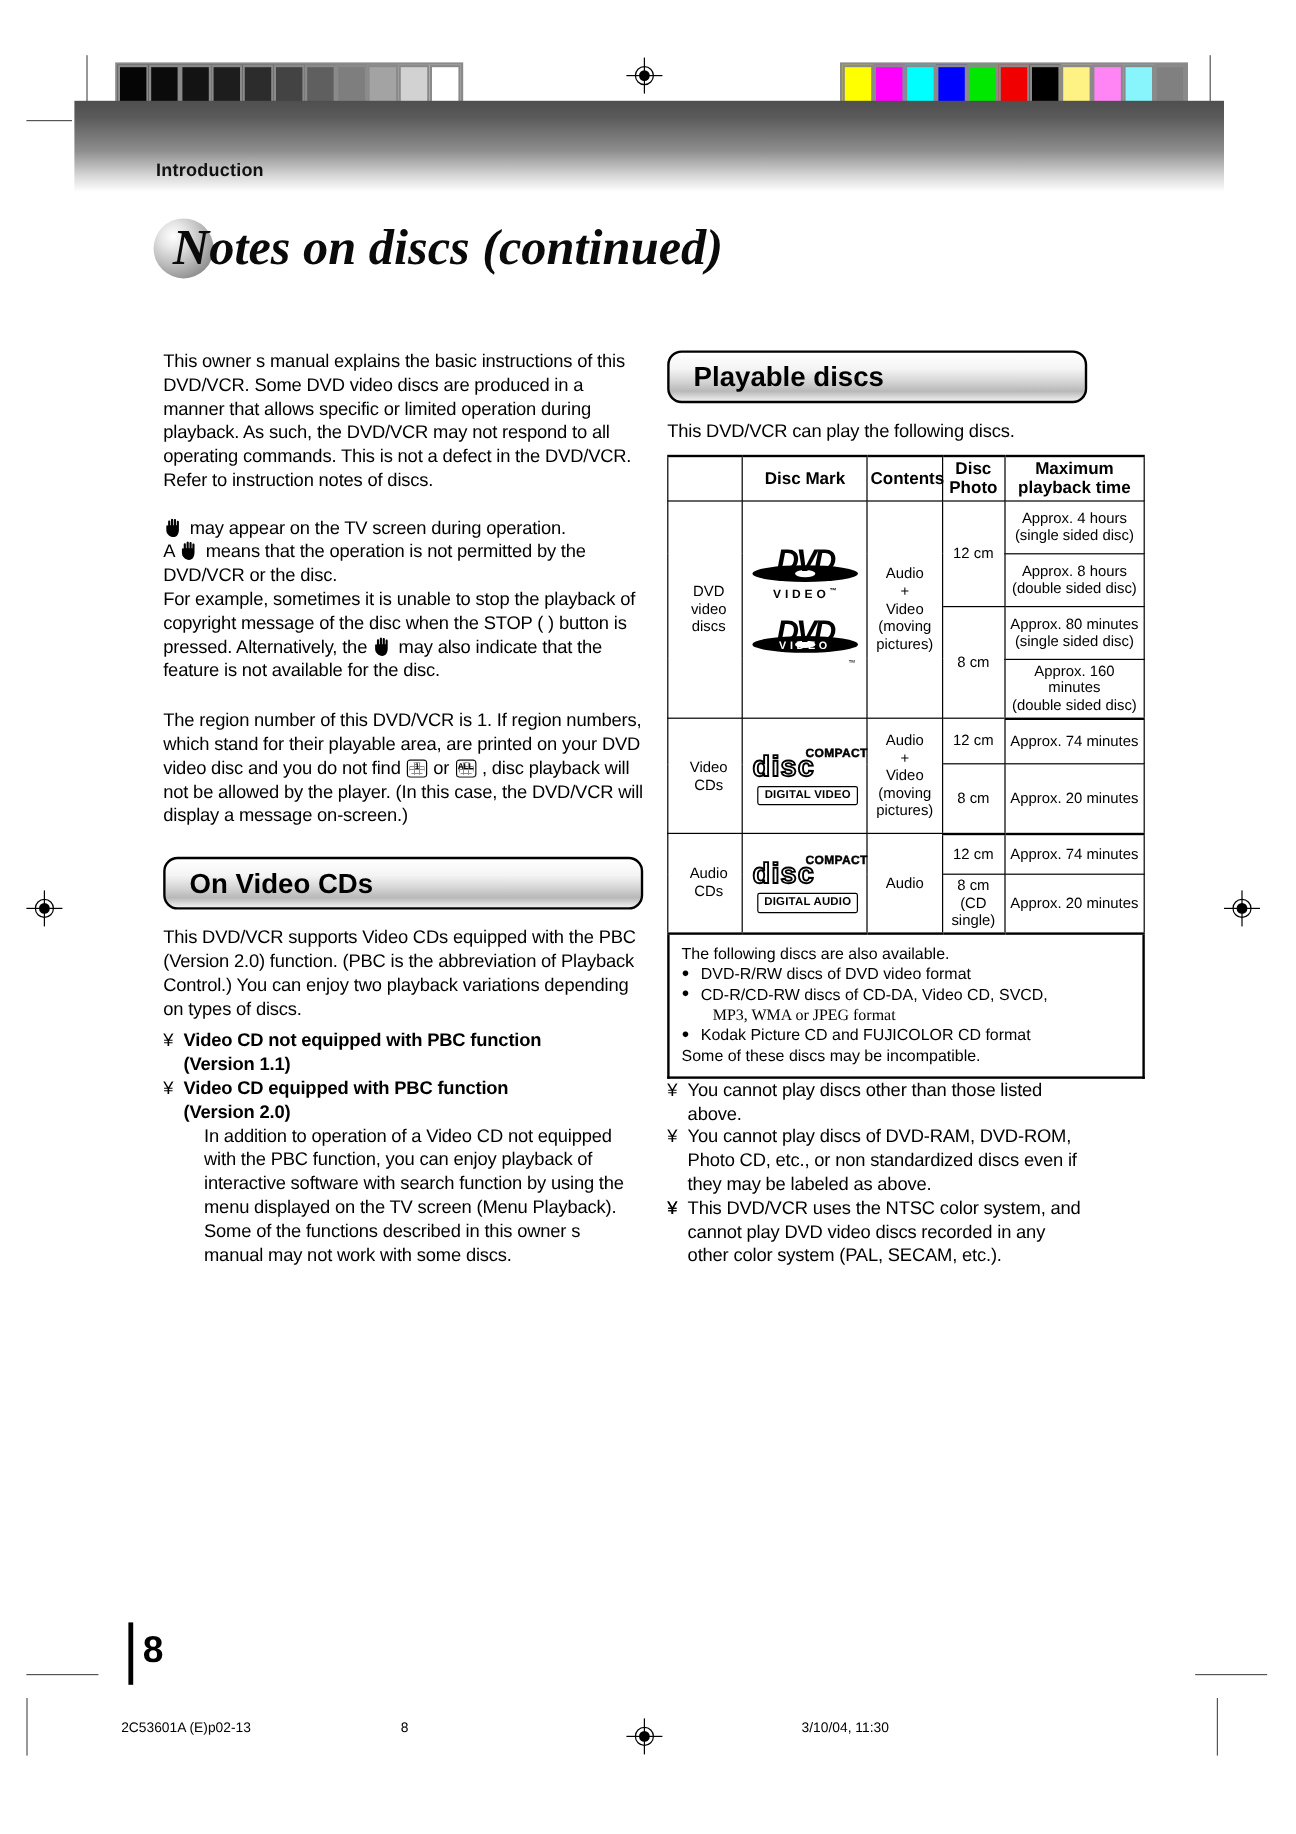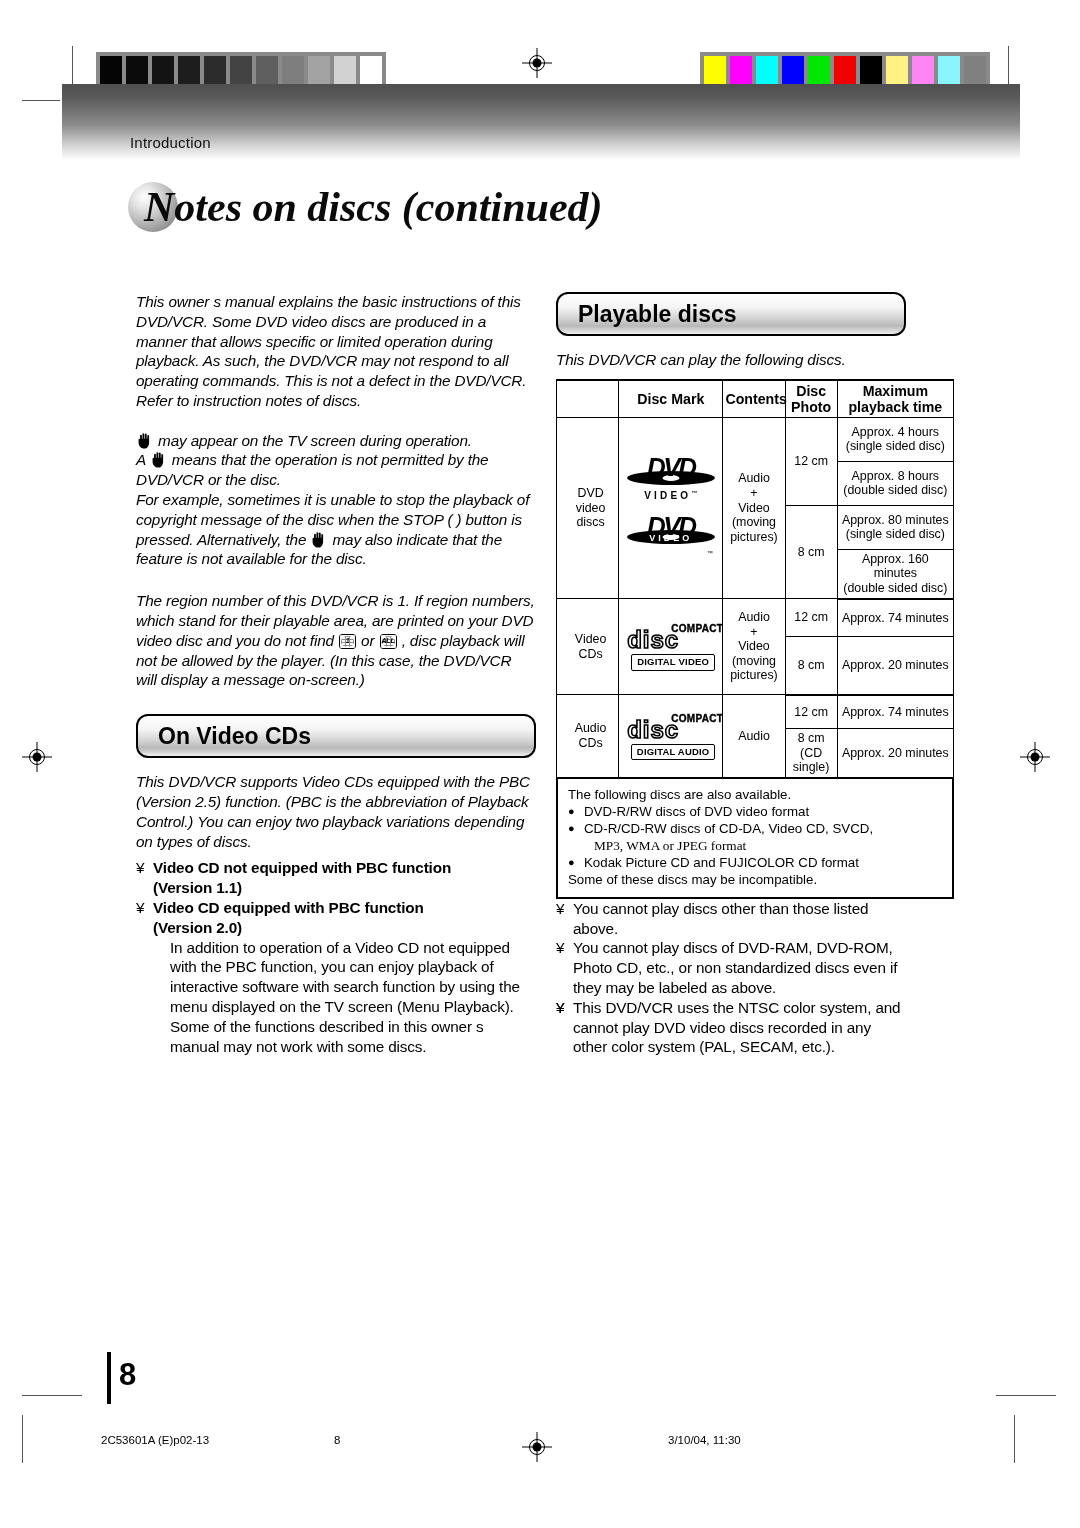--- a/index.html
+++ b/index.html
@@ -28,21 +28,21 @@
   .bar-strip { position:absolute; display:flex; padding:2px; background:#8a8a8a; }
   .bar-strip i { display:block; width:26px; height:34px; border:2px solid #8a8a8a; }
 
   
   .header-band {
     position:absolute; left:62px; top:84px; width:958px; height:76px;
     background:linear-gradient(to bottom,#4f4f4f 0%,#5a5a5a 18%,#8e8e8e 55%,#d6d6d6 82%,#ffffff 100%);
   }
   .header-band .sec-label {
     position:absolute; left:68px; bottom:9px;
-    font-size:15px; font-weight:normal; color:#111; letter-spacing:.2px;
+    font-size:15px; font-weight:bold; color:#111; letter-spacing:.2px;
   }
 
   
   .page-title-wrap { position:absolute; left:128px; top:178px; height:62px; }
   .title-ball {
     position:absolute; left:0; top:4px; width:50px; height:50px; border-radius:50%;
     background:radial-gradient(circle at 33% 30%, #ffffff 0%, #e6e6e6 22%, #b4b4b4 55%, #8f8f8f 78%, #c9c9c9 100%);
   }
   .page-title {
     position:relative; margin-left:16px;
@@ -64,21 +64,20 @@
     margin-bottom:14px;
   }
   .pill span {
     font-size:23px; font-weight:bold; padding-left:20px; color:#000; letter-spacing:0px;
   }
 
   
   p.body {
     margin:0 0 0 0; font-size:15.3px; line-height:19.8px; color:#000;
     letter-spacing:-0.15px;
-    font-style:italic;
   }
   .gap { height:19.8px; }
 
   .hand {
     display:inline-block; width:14px; height:16px; vertical-align:-3px;
     position:relative; margin:0 2px;
   }
   .hand svg { display:block; }
 
   .sq-ico {
@@ -290,21 +289,21 @@
   <p class="body">
     <span>The region number of this DVD/VCR is 1. If region numbers, which stand for their playable area, are printed on your DVD video disc and you do not find </span><span class="sq-ico"><span class="glb"></span><span class="lbl">1</span></span><span> or </span><span class="sq-ico"><span class="glb"></span><span class="lbl">ALL</span></span><span> , disc playback will not be allowed by the player. (In this case, the DVD/VCR will display a message on-screen.)</span>
   </p>
 
   <div style="height:24px;"></div>
 
   <div class="pill">
     <span>On Video CDs</span>
   </div>
 
-  <p class="body">This DVD/VCR supports Video CDs equipped with the PBC (Version 2.5) function. (PBC is the abbreviation of Playback Control.) You can enjoy two playback variations depending on types of discs.</p>
+  <p class="body">This DVD/VCR supports Video CDs equipped with the PBC (Version 2.0) function. (PBC is the abbreviation of Playback Control.) You can enjoy two playback variations depending on types of discs.</p>
 
   <ul class="bullets" style="margin-top:7px;">
     <li>
       <span class="yb">¥</span>
       <b>Video CD not equipped with PBC function</b><br>
       <b>(Version 1.1)</b>
     </li>
     <li>
       <span class="yb">¥</span>
       <b>Video CD equipped with PBC function</b><br>

